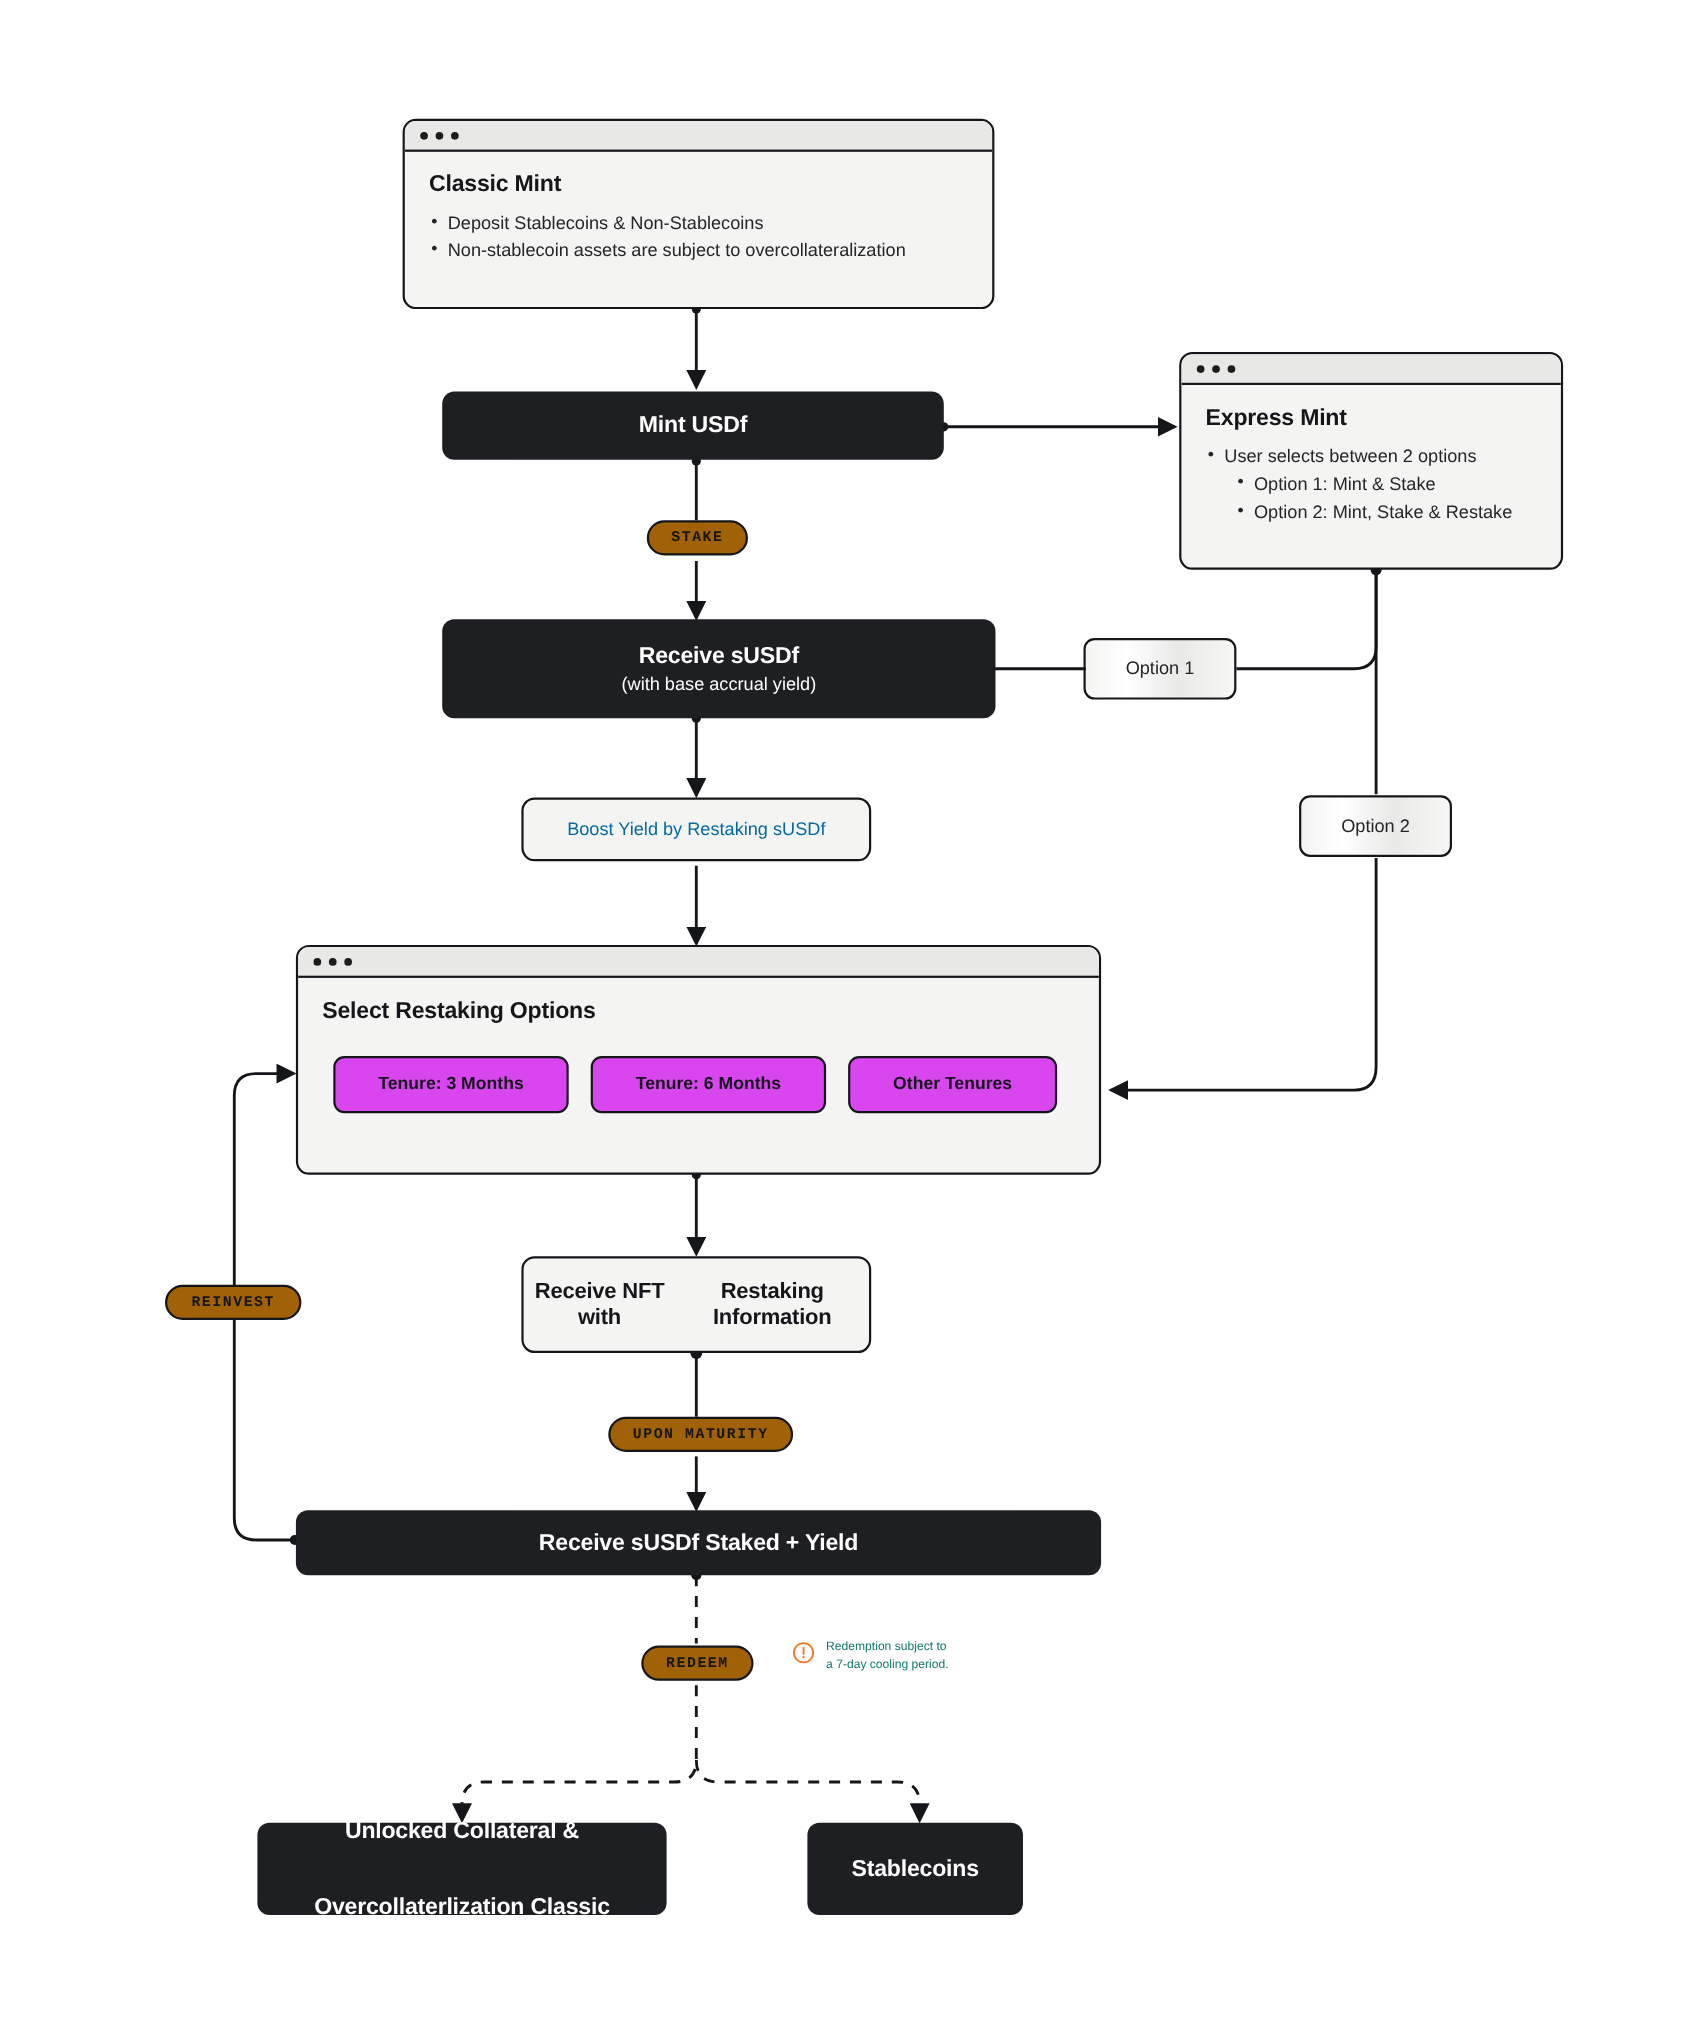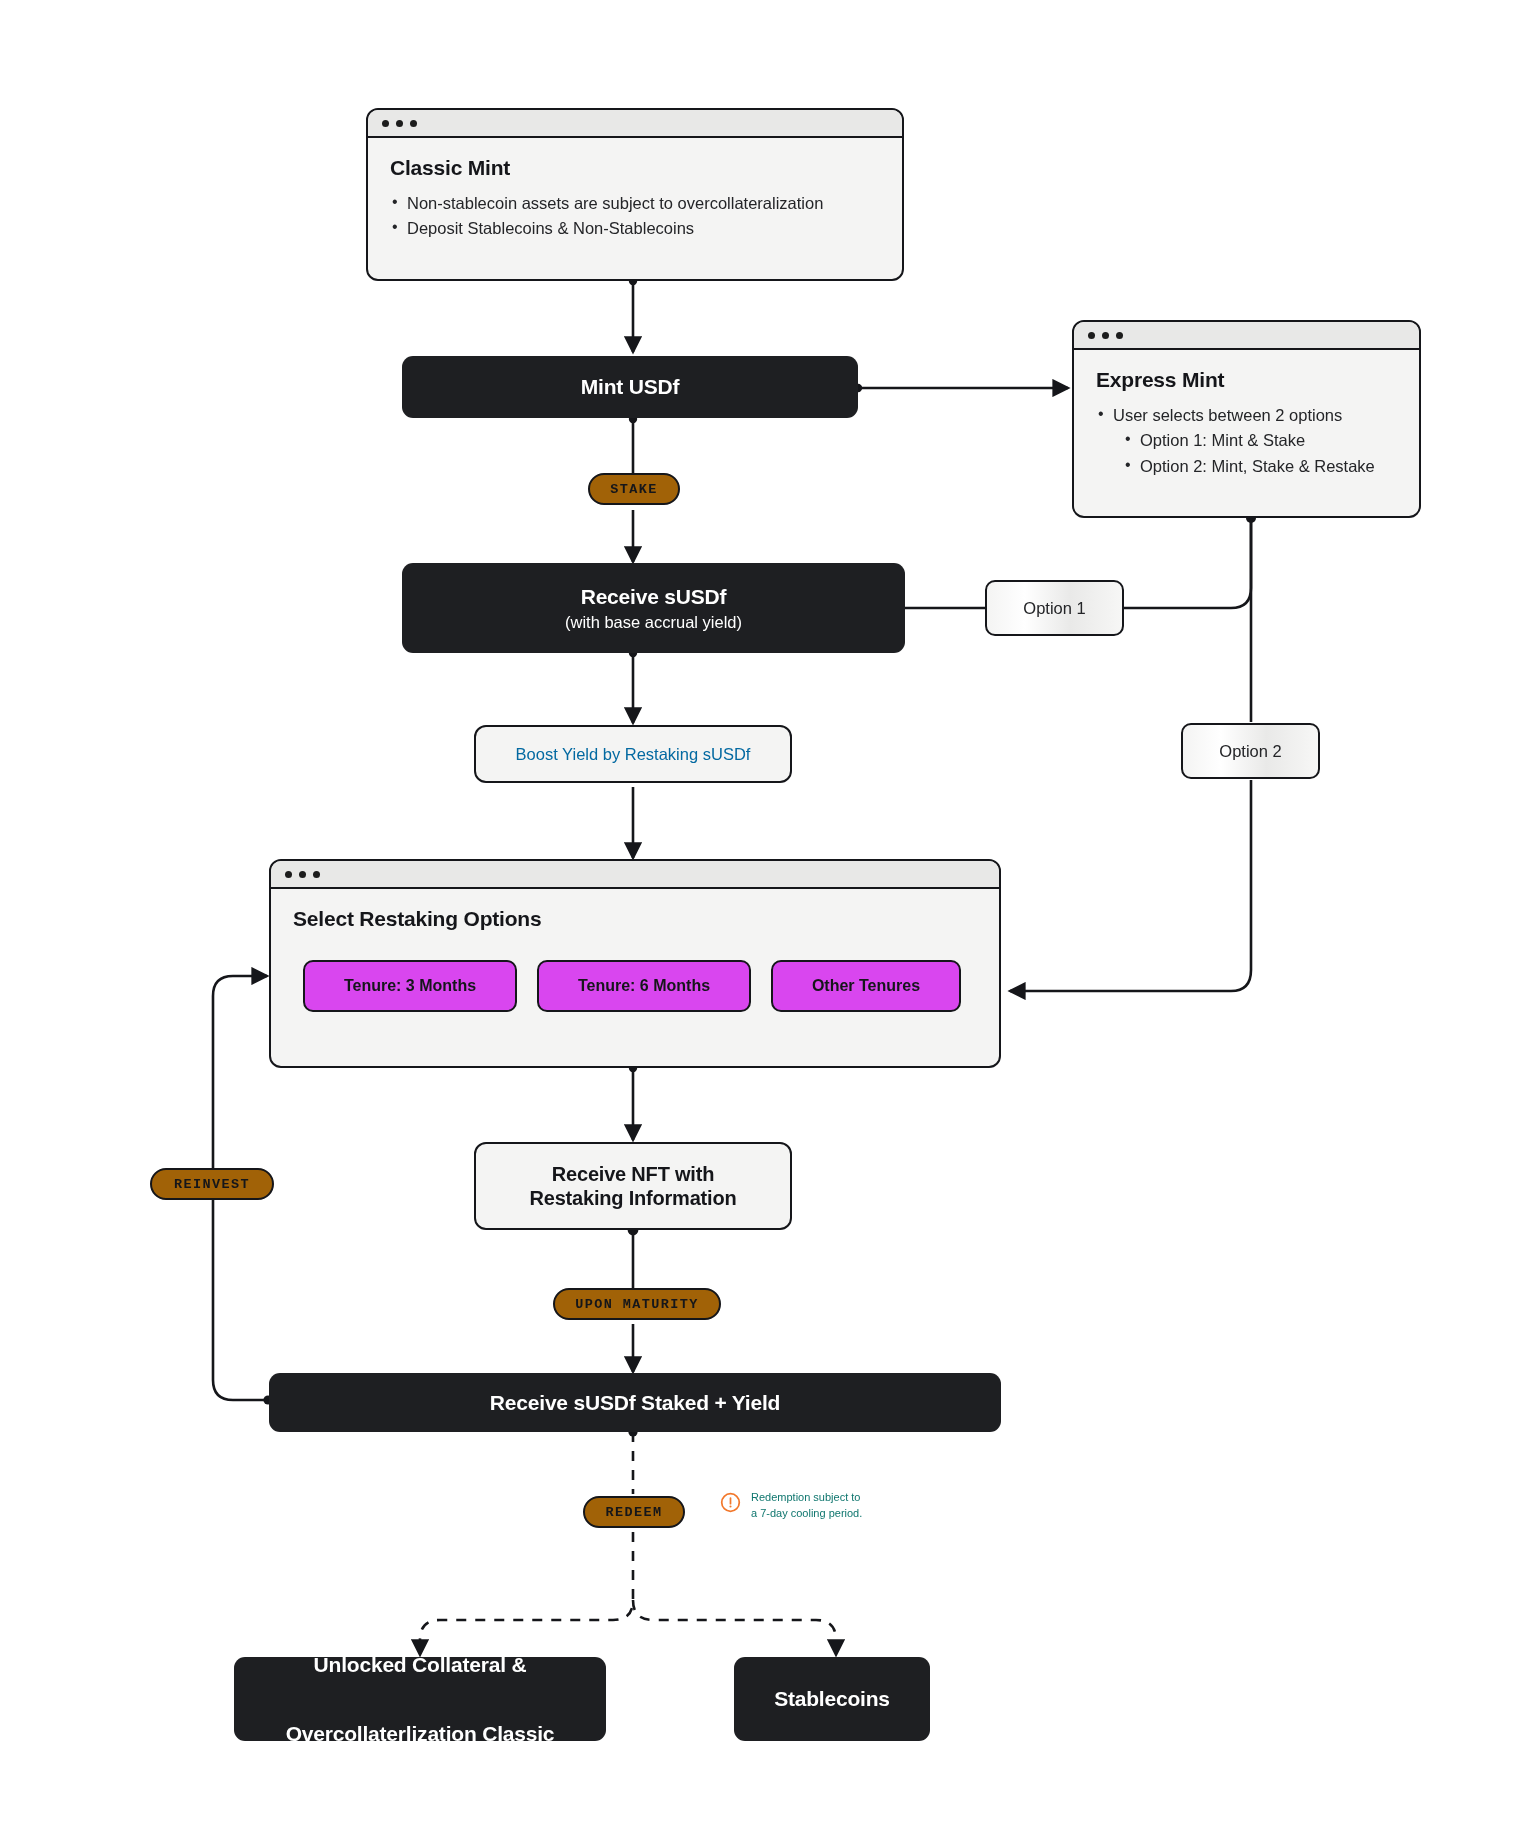--- a/index.html
+++ b/index.html
@@ -170,22 +170,22 @@
     <div class="win-bar">
       <span class="dots">
         <i></i>
           <i></i>
           <i></i>
       </span>
     </div>
     <div class="win-body">
       <div class="win-title">Classic Mint</div>
       <ul class="bullets">
+        <li>Deposit Stablecoins &amp; Non-Stablecoins</li>
         <li>Non-stablecoin assets are subject to overcollateralization</li>
-        <li>Deposit Stablecoins &amp; Non-Stablecoins</li>
       </ul>
     </div>
   </div>
 
   <div class="dark" style="left:402px;top:356px;width:456px;height:62px;">
     <span class="main">Mint USDf</span>
   </div>
 
   <div class="window" style="left:1072px;top:320px;width:349px;height:198px;">
     <div class="win-bar">
@@ -246,21 +246,21 @@
     </div>
     <div class="chip" style="width:190px;">
       <span>Other Tenures</span>
     </div>
   </div>
 
   <div class="elabel" style="left:150px;top:1168px;width:124px;">
     <span>REINVEST</span>
   </div>
 
-  <div class="light bold" style="left:474px;top:1142px;width:318px;height:88px;flex-direction:column;">
+  <div class="light bold" style="left:474px;top:1142px;width:318px;height:88px;flex-direction:row;">
     <span>Receive NFT with</span>
     <span>Restaking Information</span>
   </div>
 
   <div class="elabel" style="left:553px;top:1288px;width:168px;">
     <span>UPON MATURITY</span>
   </div>
 
   <div class="dark" style="left:269px;top:1373px;width:732px;height:59px;">
     <span class="main">Receive sUSDf Staked + Yield</span>

